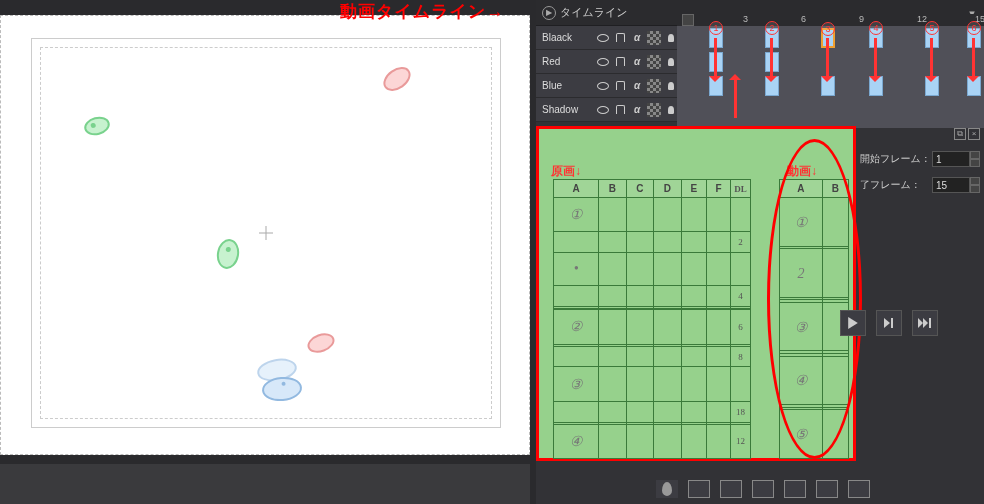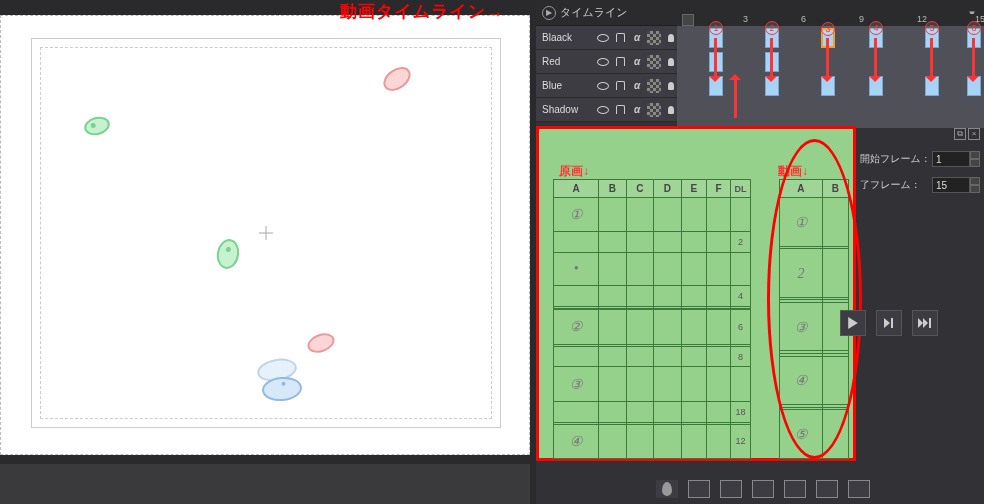--- a/index.html
+++ b/index.html
@@ -60,21 +60,21 @@
   .up-arrow { position: absolute; top: 52px; }
   .up-arrow:before { content:""; position:absolute; left:-1px; top:0; width:3px; height:40px; background:#f33; }
   .up-arrow:after { content:""; position:absolute; left:-6px; top:-10px; border:6px solid transparent; border-bottom-color:#f33; }
   
   .red-overlay-box { position: absolute; left: 0; top: 126px; width: 320px; height: 335px; border: 3px solid #f00; background: #96d18c; }
   .xsheet-label { position: absolute; color: #f33; font-size: 12px; font-weight: bold; }
   .xsheet-grid { position: absolute; left: 14px; top: 50px; width: 198px; height: 280px; }
   .xsheet-grid table { border-collapse: collapse; width: 100%; height: 100%; }
   .xsheet-grid td, .xsheet-grid th { border: 1px solid #3a7a3a; font-size: 10px; text-align: center; color: #666; }
   .xsheet-grid th { height: 18px; background: rgba(255,255,255,0.1); color: #444; }
-  .xsheet-grid .numcol { width: 20px; font-size: 9px; color:#555; }
+  .xsheet-grid .numcol { width: 20px; font-size: 9px; color:#555;font-family:Liberation Serif, serif; }
   .xsheet-grid .framecol { border-top: 2px solid #3a7a3a; }
   .circled { font-family: serif; font-style: italic; color: #777; font-size: 14px; }
   
   .xsheet-grid2 { position: absolute; left: 240px; top: 50px; width: 70px; height: 280px; }
   .xsheet-grid2 table { border-collapse: collapse; width: 100%; height: 100%; }
   .xsheet-grid2 td, .xsheet-grid2 th { border: 1px solid #3a7a3a; text-align: center; }
   .xsheet-grid2 th { height: 18px; background: rgba(255,255,255,0.1); color:#444; font-size:10px; }
   .red-ellipse { position: absolute; left: 228px; top: 10px; width: 95px; height: 320px; border: 3px solid #f00; border-radius: 50%; }
   
   .props-panel { position: absolute; right: 0; top: 128px; width: 128px; background: #323236; }
@@ -216,22 +216,22 @@
     <div class="down-arrow" style="left:38px"></div>
     <div class="up-arrow" style="left:58px"></div>
     <div class="down-arrow" style="left:94px"></div>
     <div class="down-arrow" style="left:150px"></div>
     <div class="down-arrow" style="left:198px"></div>
     <div class="down-arrow" style="left:254px"></div>
     <div class="down-arrow" style="left:296px"></div>
   </div>
 
   <div class="red-overlay-box">
-    <span class="xsheet-label" style="left:20px; top:34px">原画↓</span>
-    <span class="xsheet-label" style="left:239px; top:34px">動画↓</span>
+    <span class="xsheet-label" style="left:12px; top:34px">原画↓</span>
+    <span class="xsheet-label" style="left:248px; top:34px">動画↓</span>
 
     <div class="xsheet-grid">
       <table>
         <tbody>
             <tr>
           <th>A</th>
           <th>B</th>
           <th>C</th>
           <th>D</th>
           <th>E</th>

